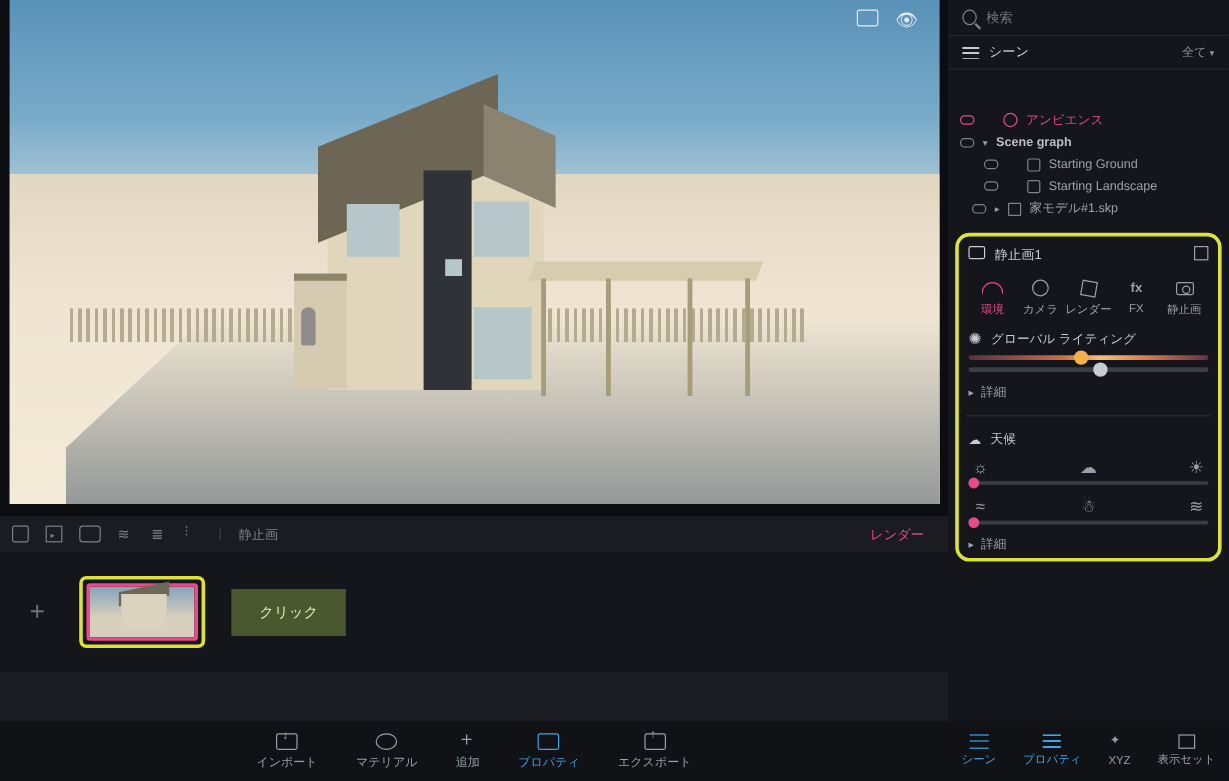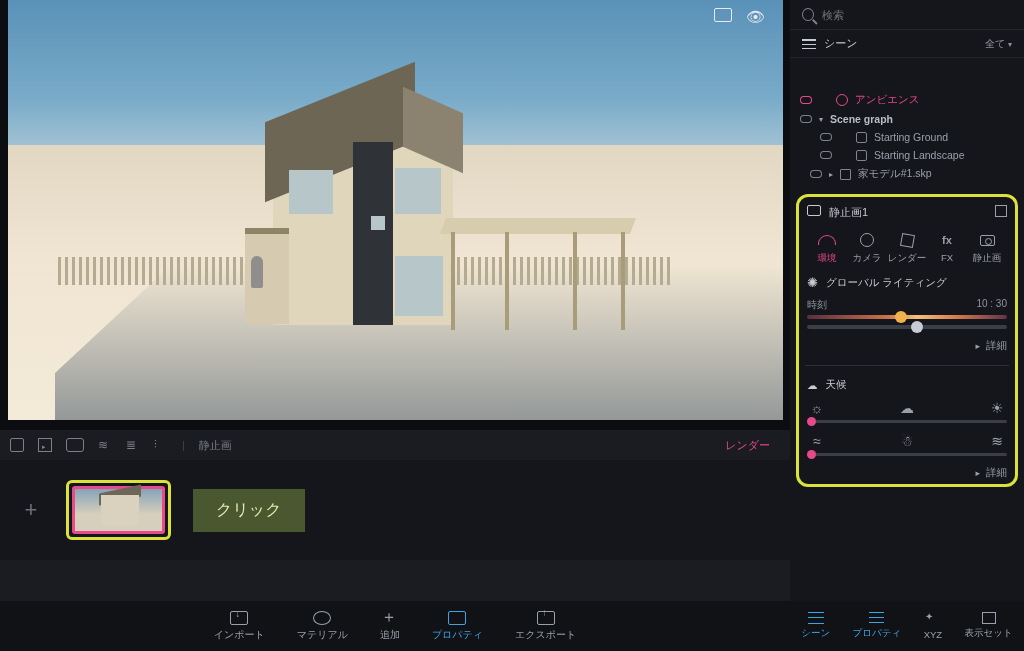--- a/index.html
+++ b/index.html
@@ -36,21 +36,21 @@
 .toolbar-row .ico{width:14px;height:14px;display:inline-block;}
 .mode-btn{margin-left:auto;color:#e64a8a;font-size:11px;padding:3px 10px;}
 
 
 .media-strip{position:absolute;left:0;top:460px;width:790px;height:100px;background:#14161b;display:flex;align-items:center;gap:22px;padding:6px 18px;}
 .add-media{font-size:22px;color:#6a6f78;width:26px;text-align:center;}
 .thumb-box{position:relative;width:105px;height:60px;border:3px solid #dbe23a;border-radius:6px;padding:3px;}
 .thumb-inner{width:100%;height:100%;border:3px solid #e84a8c;border-radius:3px;background:linear-gradient(180deg,#86a4b8 0%,#d6cfbc 60%);}
 .thumb-house{position:absolute;left:32px;top:12px;width:38px;height:30px;background:#dad2be;}
 .thumb-roof{position:absolute;left:30px;top:6px;width:42px;height:12px;background:#6d675a;transform:skewY(-12deg);}
-.annot-click{background:#4a5830;border:1px solid #4a5830;color:#e7ecb3;padding:10px 22px;font-size:16px;}
+.annot-click{background:#4a5830;border:1px solid #4a5830;color:#e7ecb3;padding:10px 22px;font-size:12px;}
 
 
 .bottom-nav{position:absolute;left:0;bottom:0;width:790px;height:50px;background:#101216;display:flex;justify-content:center;align-items:center;gap:32px;}
 .bn-item{display:flex;flex-direction:column;align-items:center;gap:3px;color:#9aa0ab;font-size:10px;}
 .bn-item.active{color:#3fa4e6;}
 .bn-ico{width:18px;height:14px;}
 
 
 .right{position:absolute;right:0;top:0;width:234px;height:651px;background:#14161b;display:flex;flex-direction:column;}
 .search-row{display:flex;align-items:center;gap:8px;padding:8px 12px;color:#7d828c;}
@@ -86,21 +86,21 @@
 .snap::before{content:"";position:absolute;width:5px;height:5px;border:1.2px solid currentColor;border-radius:50%;left:4px;top:2px;}
 
 .section{margin-top:10px;}
 .sec-hdr{display:flex;align-items:center;gap:8px;color:#c7cbd3;font-size:10.5px;margin-bottom:6px;}
 .sun-ico::before{content:"✺";font-size:13px;}
 .prop-row{display:flex;justify-content:space-between;font-size:10px;color:#8f949e;margin:8px 0 3px;}
 .slider{position:relative;height:4px;background:#3a3e46;border-radius:3px;margin-bottom:6px;}
 .slider.time{background:linear-gradient(90deg,#5a2e3f,#c8724a 40%,#f5c079 55%,#d37a4d 75%,#62324a);}
 .slider .knob{position:absolute;top:-4px;width:12px;height:12px;border-radius:50%;background:#f2b24b;}
 .slider.exp .knob{background:#c7cbd3;}
-.disc{display:flex;align-items:center;gap:6px;color:#9aa0ab;font-size:10.5px;margin-top:10px;justify-content:flex-end;}
+.disc{display:flex;align-items:center;gap:6px;color:#9aa0ab;font-size:10.5px;margin-top:10px;}
 .disc::before{content:"▸";font-size:9px;}
 hr.sep{border:none;border-top:1px solid #2b2f37;margin:12px -2px;}
 .weather-icons{display:flex;justify-content:space-between;margin:8px 2px 4px;color:#9aa0ab;}
 .weather-icons span{width:16px;text-align:center;font-size:14px;}
 .wslider{height:3px;background:#3a3e46;border-radius:3px;position:relative;margin-bottom:10px;}
 .wslider .dot{position:absolute;left:0;top:-3px;width:9px;height:9px;border-radius:50%;background:#e64a8a;}
 
 
 .rbottom{position:absolute;right:0;bottom:0;width:234px;height:50px;background:#101216;display:flex;justify-content:space-around;align-items:center;}
 .rb-item{display:flex;flex-direction:column;align-items:center;gap:3px;font-size:9.5px;color:#9aa0ab;}
@@ -277,24 +277,20 @@
           </span>
           <span>静止画</span>
         </div>
     </div>
 
     <div class="section">
       <div class="sec-hdr">
           <span class="sun-ico"></span>
           <span>グローバル ライティング</span>
         </div>
-      <div class="prop-row">
-          <span>時刻</span>
-          <span>10 : 30</span>
-        </div>
       <div class="slider time">
           <span class="knob" style="left:44%"></span>
         </div>
       <div class="slider exp">
           <span class="knob" style="left:52%"></span>
         </div>
       <div class="disc">
           <span>詳細</span>
         </div>
     </div>

